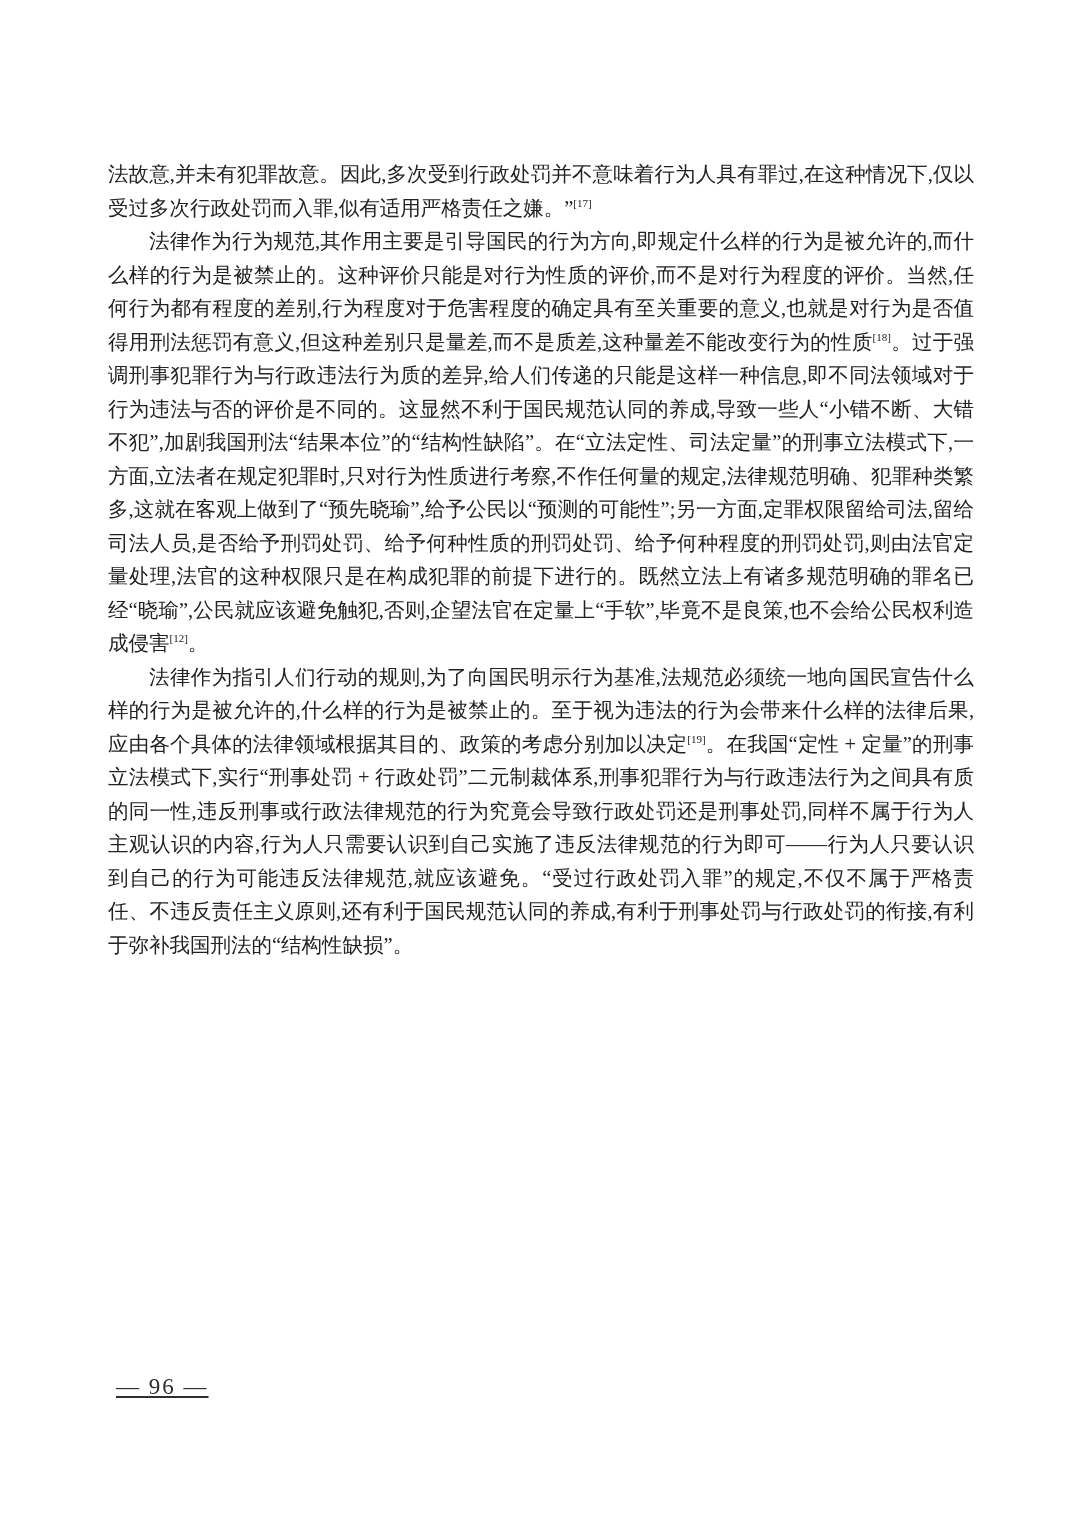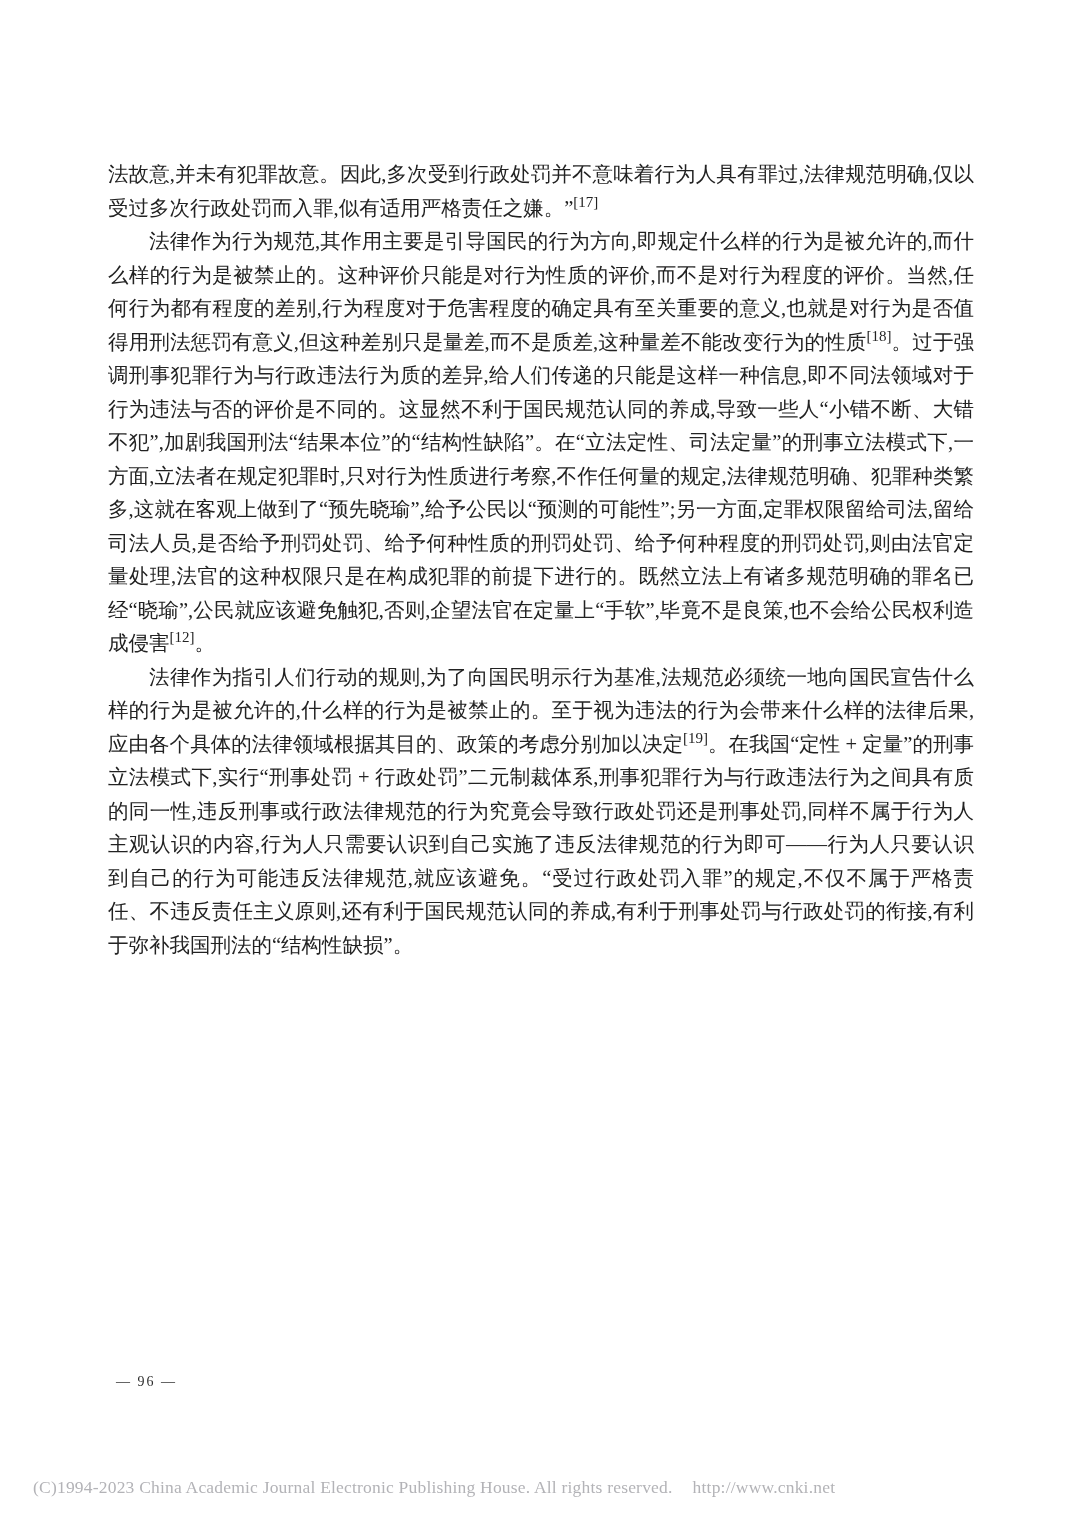--- a/index.html
+++ b/index.html
@@ -30,54 +30,51 @@
     margin: 0;
     padding: 0;
   }
   .para.indent {
     text-indent: 2em;
   }
   .para.heading {
     font-weight: bold;
   }
   sup.ref {
-    font-size: 15px;
+    font-size: 11px;
     line-height: 0;
     vertical-align: super;
     white-space: nowrap;
     margin-top: 44px;
   }
   .page-number {
     position: absolute;
     left: 116px;
     top: 1374px;
-    font-size: 14px;
+    font-size: 23px;
     color: #2e2e2e;
     letter-spacing: 2px;
+    text-decoration: underline;
   }
   .footer {
     position: absolute;
     left: 33px;
     top: 1477px;
     width: 1020px;
     display: flex;
     align-items: baseline;
     gap: 20px;
     font-size: 17.5px;
     color: #b3b3b7;
     letter-spacing: 0.2px;
   }
 </style>
 </head>
 <body>
 
 <div class="page">
   <main class="article">
-      <p class="para body"><span>法故意,并未有犯罪故意。因此,多次受到行政处罚并不意味着行为人具有罪过,法律规范明确,仅以受过多次行政处罚而入罪,似有适用严格责任之嫌。”</span><sup class="ref">[17]</sup></p>
+      <p class="para body"><span>法故意,并未有犯罪故意。因此,多次受到行政处罚并不意味着行为人具有罪过,在这种情况下,仅以受过多次行政处罚而入罪,似有适用严格责任之嫌。”</span><sup class="ref">[17]</sup></p>
       <p class="para body indent"><span>法律作为行为规范,其作用主要是引导国民的行为方向,即规定什么样的行为是被允许的,而什么样的行为是被禁止的。这种评价只能是对行为性质的评价,而不是对行为程度的评价。当然,任何行为都有程度的差别,行为程度对于危害程度的确定具有至关重要的意义,也就是对行为是否值得用刑法惩罚有意义,但这种差别只是量差,而不是质差,这种量差不能改变行为的性质</span><sup class="ref">[18]</sup><span>。过于强调刑事犯罪行为与行政违法行为质的差异,给人们传递的只能是这样一种信息,即不同法领域对于行为违法与否的评价是不同的。这显然不利于国民规范认同的养成,导致一些人“小错不断、大错不犯”,加剧我国刑法“结果本位”的“结构性缺陷”。在“立法定性、司法定量”的刑事立法模式下,一方面,立法者在规定犯罪时,只对行为性质进行考察,不作任何量的规定,法律规范明确、犯罪种类繁多,这就在客观上做到了“预先晓瑜”,给予公民以“预测的可能性”;另一方面,定罪权限留给司法,留给司法人员,是否给予刑罚处罚、给予何种性质的刑罚处罚、给予何种程度的刑罚处罚,则由法官定量处理,法官的这种权限只是在构成犯罪的前提下进行的。既然立法上有诸多规范明确的罪名已经“晓瑜”,公民就应该避免触犯,否则,企望法官在定量上“手软”,毕竟不是良策,也不会给公民权利造成侵害</span><sup class="ref">[12]</sup><span>。</span></p>
       <p class="para body indent"><span>法律作为指引人们行动的规则,为了向国民明示行为基准,法规范必须统一地向国民宣告什么样的行为是被允许的,什么样的行为是被禁止的。至于视为违法的行为会带来什么样的法律后果,应由各个具体的法律领域根据其目的、政策的考虑分别加以决定</span><sup class="ref">[19]</sup><span>。在我国“定性 + 定量”的刑事立法模式下,实行“刑事处罚 + 行政处罚”二元制裁体系,刑事犯罪行为与行政违法行为之间具有质的同一性,违反刑事或行政法律规范的行为究竟会导致行政处罚还是刑事处罚,同样不属于行为人主观认识的内容,行为人只需要认识到自己实施了违反法律规范的行为即可——行为人只要认识到自己的行为可能违反法律规范,就应该避免。“受过行政处罚入罪”的规定,不仅不属于严格责任、不违反责任主义原则,还有利于国民规范认同的养成,有利于刑事处罚与行政处罚的衔接,有利于弥补我国刑法的“结构性缺损”。</span></p>
     </main>
   <div class="page-number">— 96 —</div>
-  <footer class="footer">
-    <span>(C)1994-2023 China Academic Journal Electronic Publishing House. All rights reserved.</span>
-    <span>http://www.cnki.net</span>
-  </footer>
 </div>
 
 </body></html>

